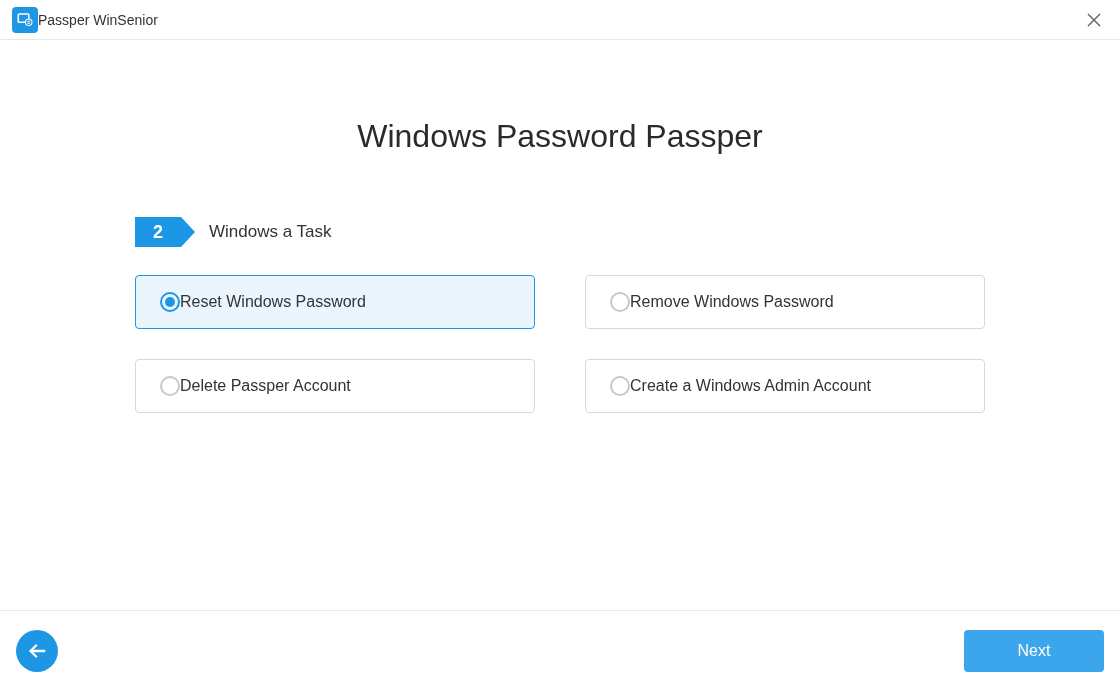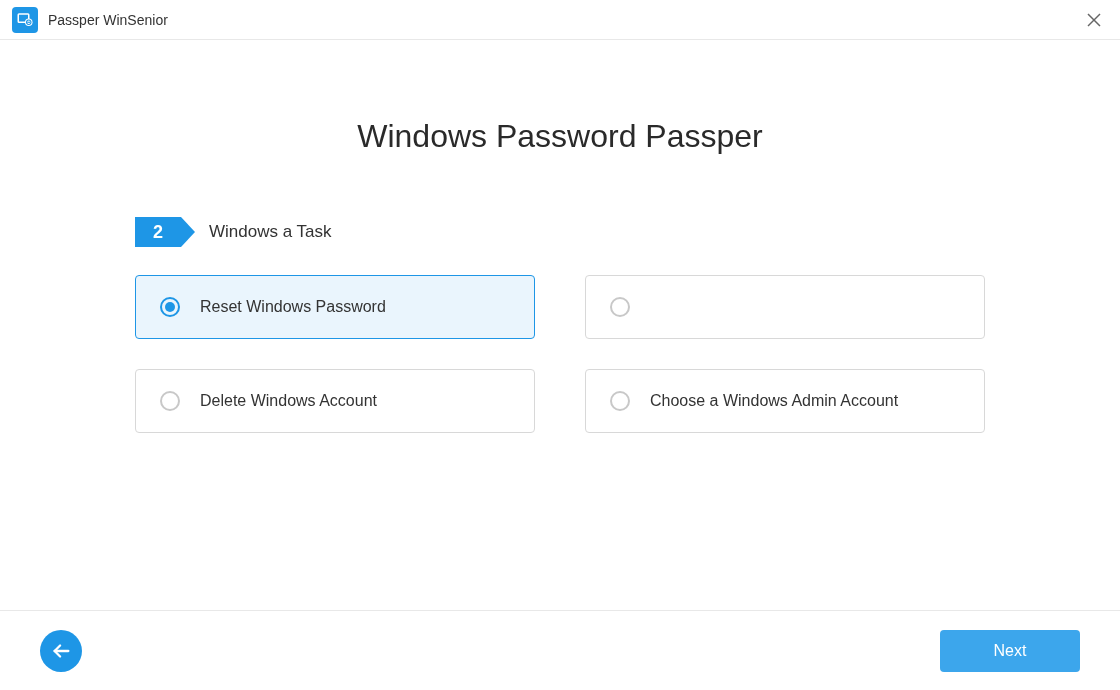--- a/index.html
+++ b/index.html
@@ -19,21 +19,21 @@
       height: 40px;
       display: flex;
       align-items: center;
       padding: 0 12px;
       border-bottom: 1px solid #e8e8e8;
       justify-content: space-between;
     }
     .titlebar-left {
       display: flex;
       align-items: center;
-      gap: 10px;
+      gap: 0;
     }
     .app-icon {
       width: 26px;
       height: 26px;
       background: #1e96e6;
       border-radius: 4px;
       display: flex;
       align-items: center;
       justify-content: center;
     }
@@ -103,25 +103,24 @@
     .options-grid {
       width: 850px;
       margin: 0 auto;
       display: grid;
       grid-template-columns: 1fr 1fr;
       gap: 30px 50px;
     }
     .option-card {
       border: 1px solid #d8d8d8;
       border-radius: 4px;
-      height: 64px;
+      height: 54px;
       display: flex;
       align-items: center;
       padding: 4px 24px;
-      gap: 20px;
       cursor: pointer;
       background: #fff;
       text-align: left;
     }
     .option-card.selected {
       border-color: #1e96e6;
       background: #eaf5fd;
     }
     .radio {
       width: 20px;
@@ -153,21 +152,21 @@
     .footer {
       position: absolute;
       bottom: 0;
       left: 0;
       right: 0;
       height: 80px;
       border-top: 1px solid #e8e8e8;
       display: flex;
       align-items: center;
       justify-content: space-between;
-      padding: 0 40px;
+      padding: 0 16px;
     }
     .back-btn {
       width: 42px;
       height: 42px;
       border-radius: 50%;
       background: #1e96e6;
       display: flex;
       align-items: center;
       justify-content: center;
       cursor: pointer;
@@ -217,28 +216,29 @@
 
   <div class="options-grid">
     <div class="option-card selected">
       <div class="radio">
           <div class="radio-dot"></div>
         </div>
       <span class="option-label">Reset Windows Password</span>
     </div>
     <div class="option-card">
       <div class="radio"></div>
+      <span class="option-label">Remove Windows Password</span>
     </div>
     <div class="option-card">
       <div class="radio"></div>
-      <span class="option-label">Delete Windows Account</span>
+      <span class="option-label">Delete Passper Account</span>
     </div>
     <div class="option-card">
       <div class="radio"></div>
-      <span class="option-label">Choose a Windows Admin Account</span>
+      <span class="option-label">Create a Windows Admin Account</span>
     </div>
   </div>
 </div>
 
 <div class="footer">
   <div class="back-btn">
     <svg viewBox="0 0 24 24" width="22" height="22" fill="none" stroke="currentColor" stroke-width="2.5" stroke-linecap="round" stroke-linejoin="round">
       <line x1="20" y1="12" x2="5" y2="12"></line>
       <polyline points="11 18 5 12 11 6"></polyline>
     </svg>

